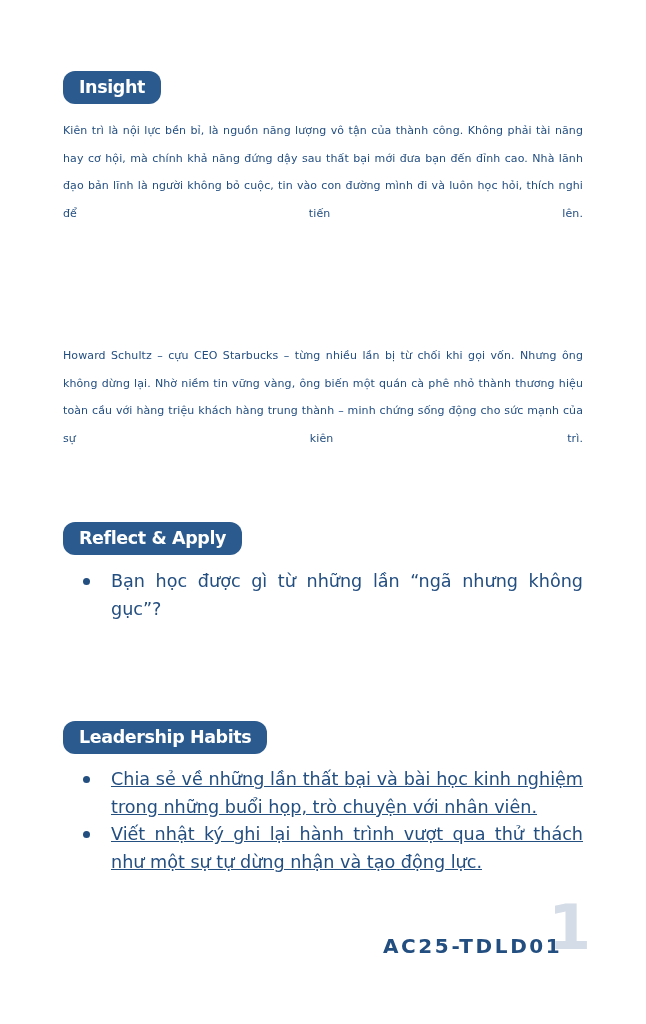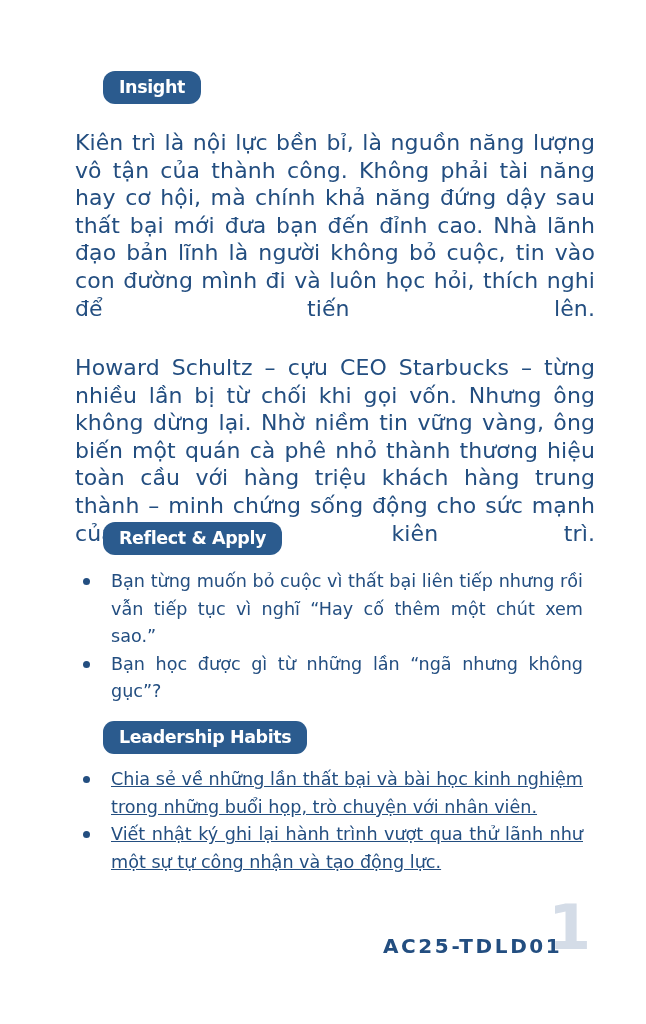--- a/index.html
+++ b/index.html
@@ -28,34 +28,33 @@
       padding: 0 16px;
       background: #2b5b8e;
       color: #ffffff;
       border-radius: 12px;
       font-family: "DejaVu Sans", sans-serif;
       font-weight: bold;
       font-size: 17.5px;
       letter-spacing: -0.4px;
       box-sizing: border-box;
       white-space: nowrap;
-      margin-left: 40px;
     }
     .para {
       position: absolute;
       left: 63px;
       width: 520px;
-      font-size: 22px;
+      font-size: 11px;
       line-height: 27.6px;
       text-align: justify;
       letter-spacing: 0.1px;
       word-spacing: 0px;
       font-weight: 500;
       color: #234e80;
-      margin: 12px;
+      margin: 0;
       hyphens: none;
     }
     .para::after { content: ""; display: inline-block; width: 100%; height: 0; }
     .blist {
       position: absolute;
       left: 63px;
       width: 520px;
       margin: 0;
       padding: 0;
       list-style: none;
@@ -106,35 +105,31 @@
 
   <div class="badge" style="top:71px;">Insight</div>
   <p class="para" style="top:117px;">Kiên trì là nội lực bền bỉ, là nguồn năng lượng vô tận của thành công. Không phải tài năng hay cơ hội, mà chính khả năng đứng dậy sau thất bại mới đưa bạn đến đỉnh cao. Nhà lãnh đạo bản lĩnh là người không bỏ cuộc, tin vào con đường mình đi và luôn học hỏi, thích nghi để tiến lên.</p>
 
   <p class="para" style="top:342px;">Howard Schultz – cựu CEO Starbucks – từng nhiều lần bị từ chối khi gọi vốn. Nhưng ông không dừng lại. Nhờ niềm tin vững vàng, ông biến một quán cà phê nhỏ thành thương hiệu toàn cầu với hàng triệu khách hàng trung thành – minh chứng sống động cho sức mạnh của sự kiên trì.</p>
 
   <div class="badge" style="top:522px;">Reflect &amp; Apply</div>
   <ul class="blist" style="top:568px;">
     <li>
       <span class="bullet"></span>
-      <span>Bạn từng muốn bỏ cuộc vì thất bại liên tiếp nhưng rồi vẫn tiếp tục vì nghĩ “Hay cố thêm một chút xem sao.”</span>
-    </li>
-    <li>
-      <span class="bullet"></span>
       <span>Bạn học được gì từ những lần “ngã nhưng không gục”?</span>
     </li>
   </ul>
 
-  <div class="badge" style="top:721px;border-radius:11px;">Leadership Habits</div>
+  <div class="badge" style="top:721px;">Leadership Habits</div>
   <ul class="blist" style="top:766px;text-decoration:underline;">
     <li>
       <span class="bullet"></span>
       <span>Chia sẻ về những lần thất bại và bài học kinh nghiệm trong những buổi họp, trò chuyện với nhân viên.</span>
     </li>
     <li>
       <span class="bullet"></span>
-      <span>Viết nhật ký ghi lại hành trình vượt qua thử lãnh như một sự tự công nhận và tạo động lực.</span>
+      <span>Viết nhật ký ghi lại hành trình vượt qua thử thách như một sự tự dừng nhận và tạo động lực.</span>
     </li>
   </ul>
 
   <div class="code">AC25-TDLD01</div>
   <div class="page-num">1</div>
 </div>
 
 </body></html>

